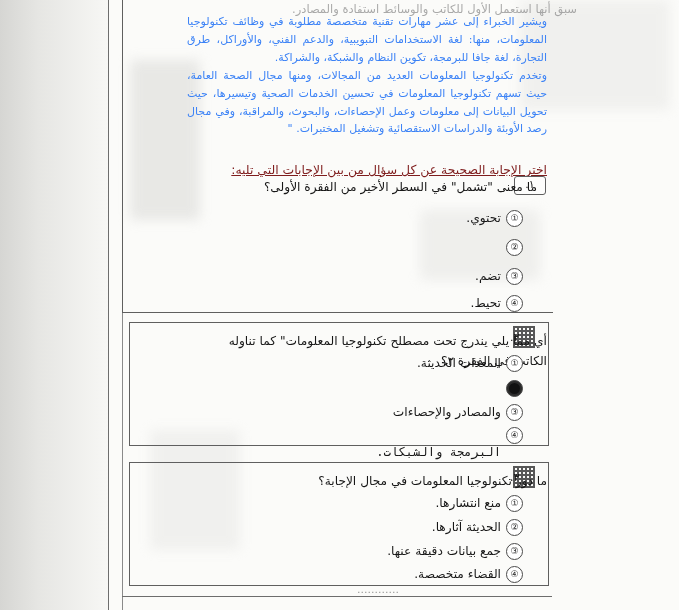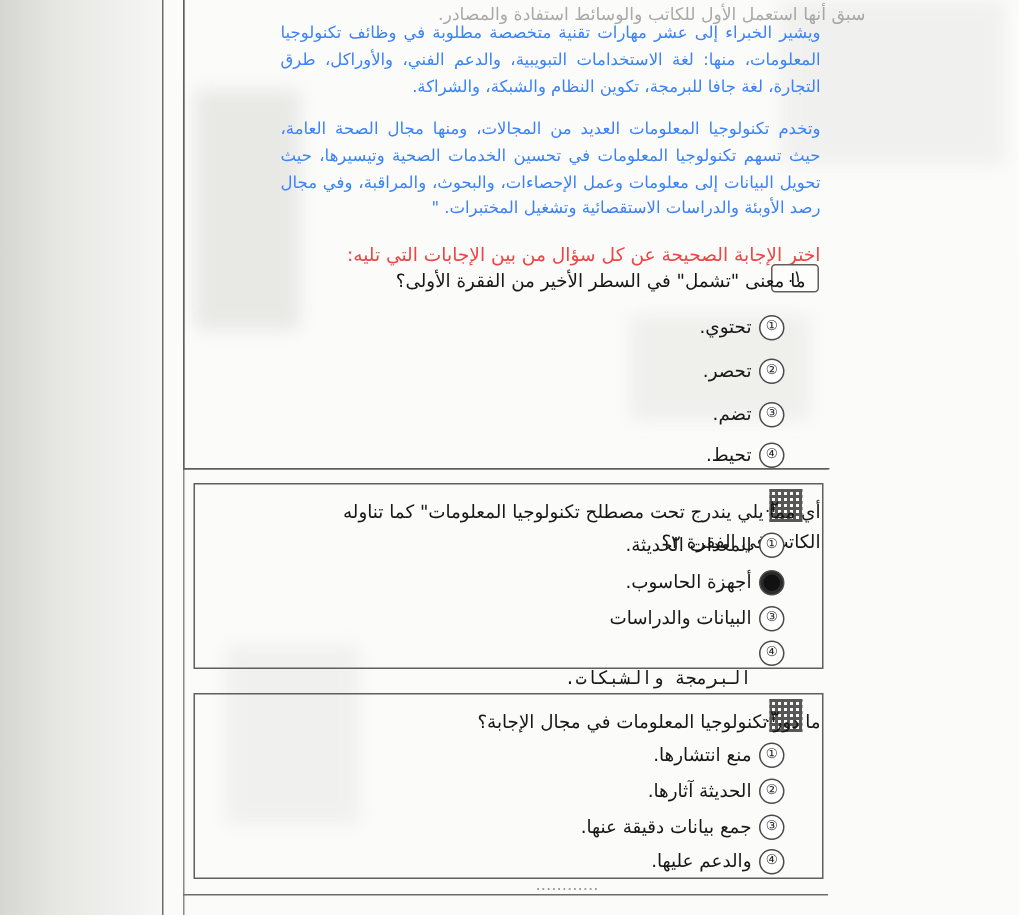--- a/index.html
+++ b/index.html
@@ -73,28 +73,29 @@
     overflow: hidden;
   }
   .para {
     position: absolute;
     font-size: 11px;
     color: #3b82f6;
     text-align: justify;
     text-align-last: right;
   }
   #para1 { top: 13px; right: 152px; width: 360px; }
-  #para2 { top: 77px; right: 152px; width: 360px; }
+  #para2 { top: 67px; right: 152px; width: 360px; }
   .instruction {
     position: absolute;
     top: 160px;
     right: 152px;
     width: 360px;
     font-size: 12.4px;
-    color: #ef4444;
+    color: #7f1d1d;
+    text-decoration: underline;
   }
   
   .qbox {
     position: absolute;
     border: 1px solid #5f5f5f;
     background: transparent;
   }
   .qhead {
     position: absolute;
     font-size: 12.2px;
@@ -185,57 +186,55 @@
   <div class="instruction arabic">اختر الإجابة الصحيحة عن كل سؤال من بين الإجابات التي تليه:</div>
 
   <div class="qbox" style="left:122px; top:0px; width:430px; height:312px; border-top:none; border-right:none;"></div>
   <div class="qnum" style="left:514px; top:176px;">١.</div>
   <div class="qhead arabic" style="top:178px; right:162px; width:340px;">ما معنى "تشمل" في السطر الأخير من الفقرة الأولى؟</div>
 
   <div class="bullet" style="left:506px; top:210px;">①</div>
   <div class="choice arabic" style="top:209px; right:198px; width:290px;">تحتوي.</div>
 
   <div class="bullet" style="left:506px; top:239px;">②</div>
-  <div class="choice arabic" style="top:238px; right:198px; width:290px;">تحصر.</div>
 
   <div class="bullet" style="left:506px; top:268px;">③</div>
   <div class="choice arabic" style="top:267px; right:198px; width:290px;">تضم.</div>
 
   <div class="bullet" style="left:506px; top:295px;">④</div>
   <div class="choice arabic" style="top:294px; right:198px; width:290px;">تحيط.</div>
 
   <div class="qbox" style="left:129px; top:322px; width:418px; height:122px;"></div>
   <div class="qmark" style="left:513px; top:326px;"></div>
   <div class="qnum" style="left:510px; top:330px; width:36px; border:none; background:transparent; text-align:left;">٢.</div>
   <div class="qhead arabic" style="top:332px; right:152px; width:345px;">أي مما يلي يندرج تحت مصطلح تكنولوجيا المعلومات" كما تناوله الكاتب في الفقرة ٢؟</div>
 
   <div class="bullet" style="left:506px; top:355px;">①</div>
   <div class="choice arabic" style="top:354px; right:198px; width:290px;">المعدات الحديثة.</div>
 
   <div class="bullet filled" style="left:506px; top:380px;"></div>
-  <div class="choice arabic" style="top:379px; right:198px; width:290px;">أجهزة الحاسوب.</div>
 
   <div class="bullet" style="left:506px; top:404px;">③</div>
-  <div class="choice arabic" style="top:403px; right:198px; width:290px;">البيانات والدراسات</div>
+  <div class="choice arabic" style="top:403px; right:198px; width:290px;">والمصادر والإحصاءات</div>
 
   <div class="bullet" style="left:506px; top:427px;">④</div>
   <div class="choice arabic" style="top:444px; right:198px; width:290px;font-family:Liberation Mono, monospace;">البرمجة والشبكات.</div>
 
   <div class="qbox" style="left:129px; top:462px; width:418px; height:122px;"></div>
   <div class="qmark" style="left:513px; top:466px;"></div>
   <div class="qnum" style="left:510px; top:470px; width:36px; border:none; background:transparent; text-align:left;">٣.</div>
   <div class="qhead arabic" style="top:472px; right:152px; width:345px;">ما دور تكنولوجيا المعلومات في  مجال الإجابة؟</div>
 
   <div class="bullet" style="left:506px; top:495px;">①</div>
   <div class="choice arabic" style="top:494px; right:198px; width:290px;">منع انتشارها.</div>
 
   <div class="bullet" style="left:506px; top:519px;">②</div>
   <div class="choice arabic" style="top:518px; right:198px; width:290px;">الحديثة آثارها.</div>
 
   <div class="bullet" style="left:506px; top:543px;">③</div>
   <div class="choice arabic" style="top:542px; right:198px; width:290px;">جمع بيانات دقيقة عنها.</div>
 
   <div class="bullet" style="left:506px; top:566px;">④</div>
-  <div class="choice arabic" style="top:565px; right:198px; width:290px;">والدعم عليها.</div>
+  <div class="choice arabic" style="top:565px; right:198px; width:290px;">القضاء متخصصة.</div>
 
   <div class="bottom-dots">............</div>
 
 </div>
 
 </body></html>

